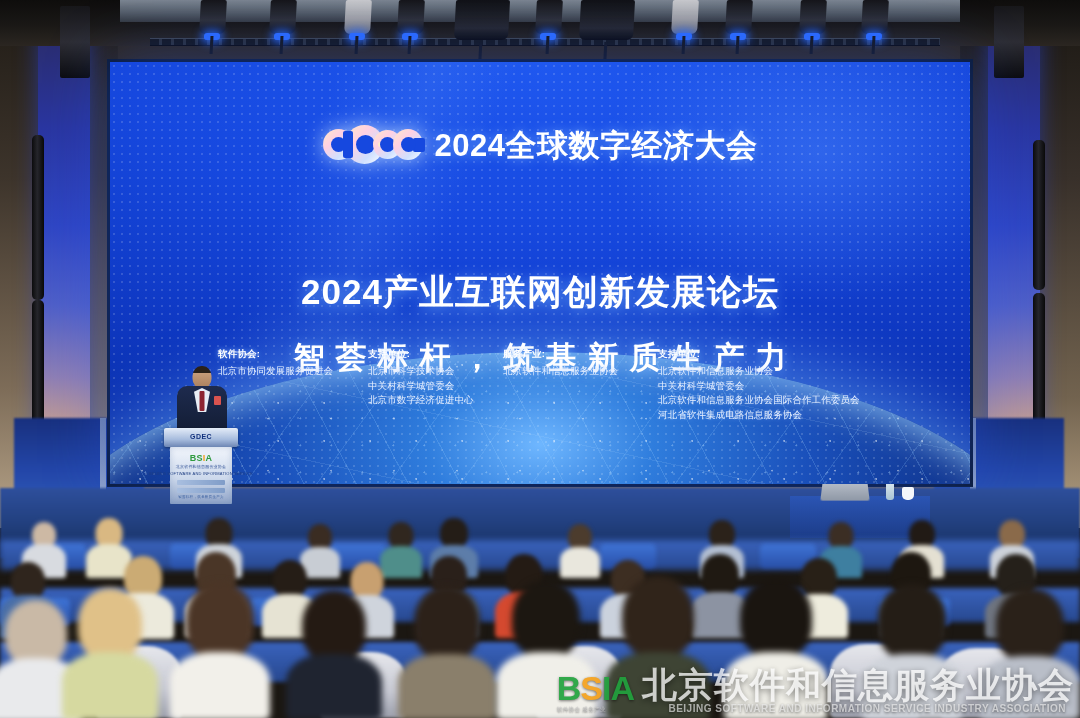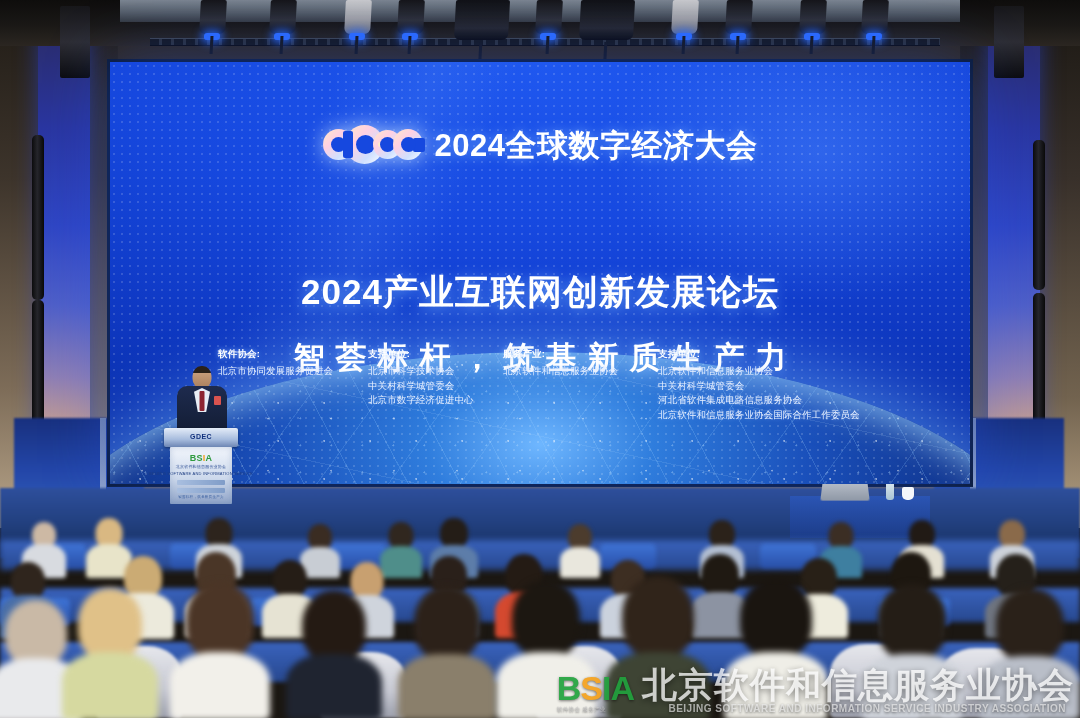--- a/index.html
+++ b/index.html
@@ -483,22 +483,22 @@
           <div class="org-i">北京市数字经济促进中心</div>
         </div>
         <div class="org-col c3">
           <div class="org-h">服务产业:</div>
           <div class="org-i">北京软件和信息服务业协会</div>
         </div>
         <div class="org-col c4">
           <div class="org-h">支持单位:</div>
           <div class="org-i">北京软件和信息服务业协会</div>
           <div class="org-i">中关村科学城管委会</div>
+          <div class="org-i">北京软件和信息服务业协会国际合作工作委员会</div>
           <div class="org-i">河北省软件集成电路信息服务协会</div>
-          <div class="org-i">北京软件和信息服务业协会国际合作工作委员会</div>
         </div>
       </div>
 
     </div>
   </div>
 
   <div class="stage-floor"></div>
 
   <div class="speaker">
     <div class="head"></div>

